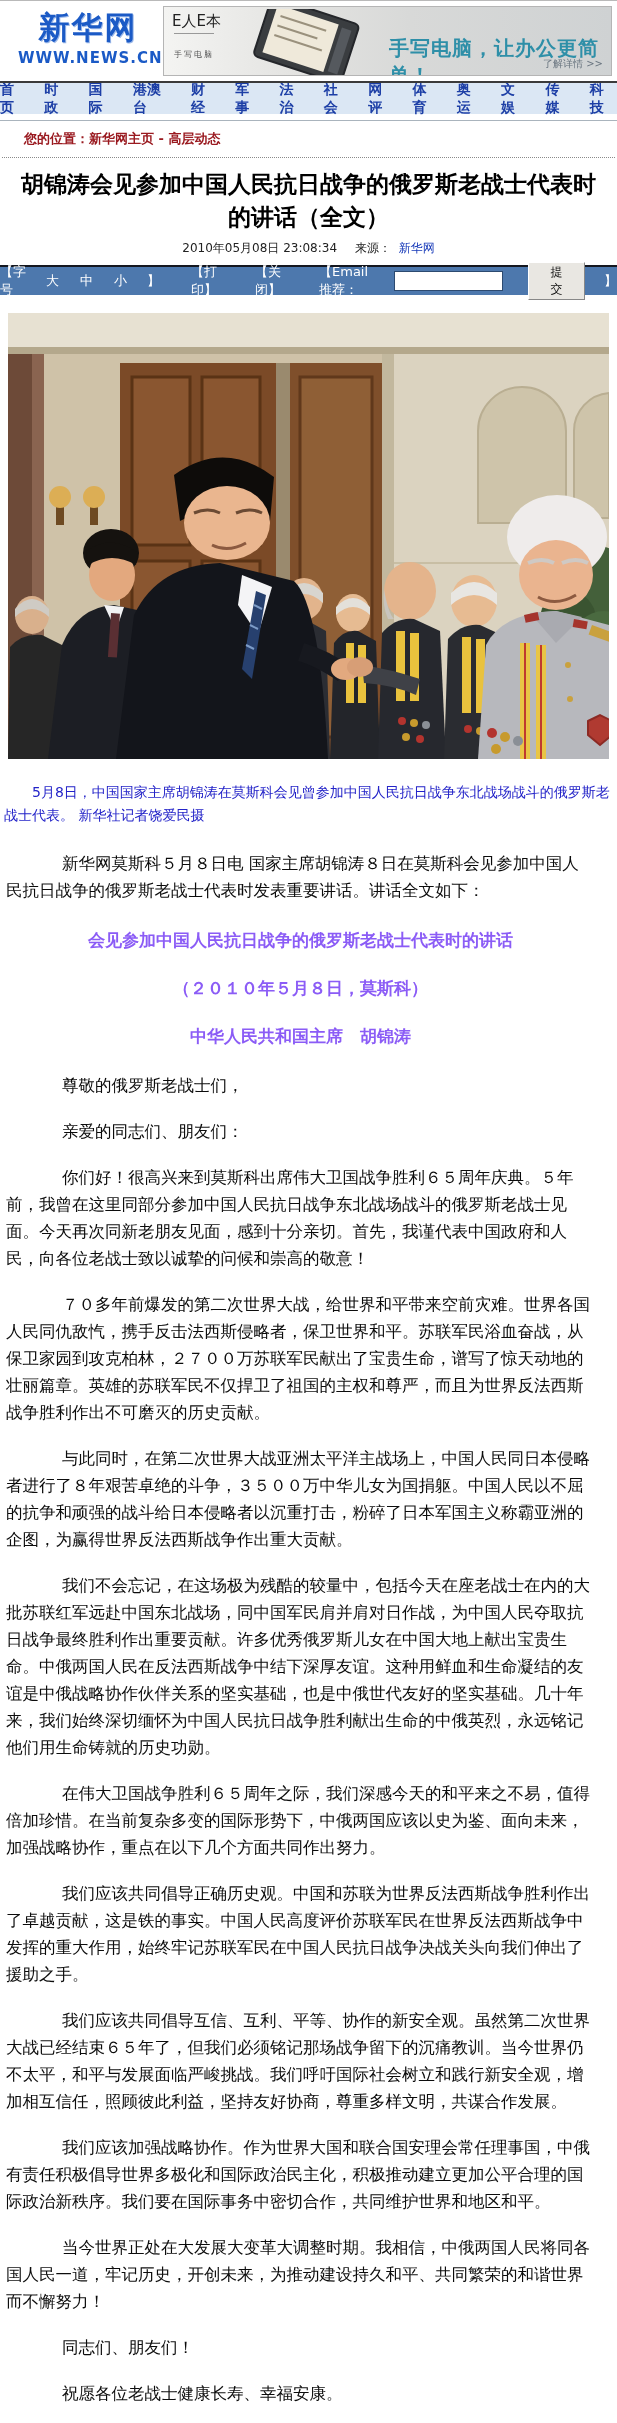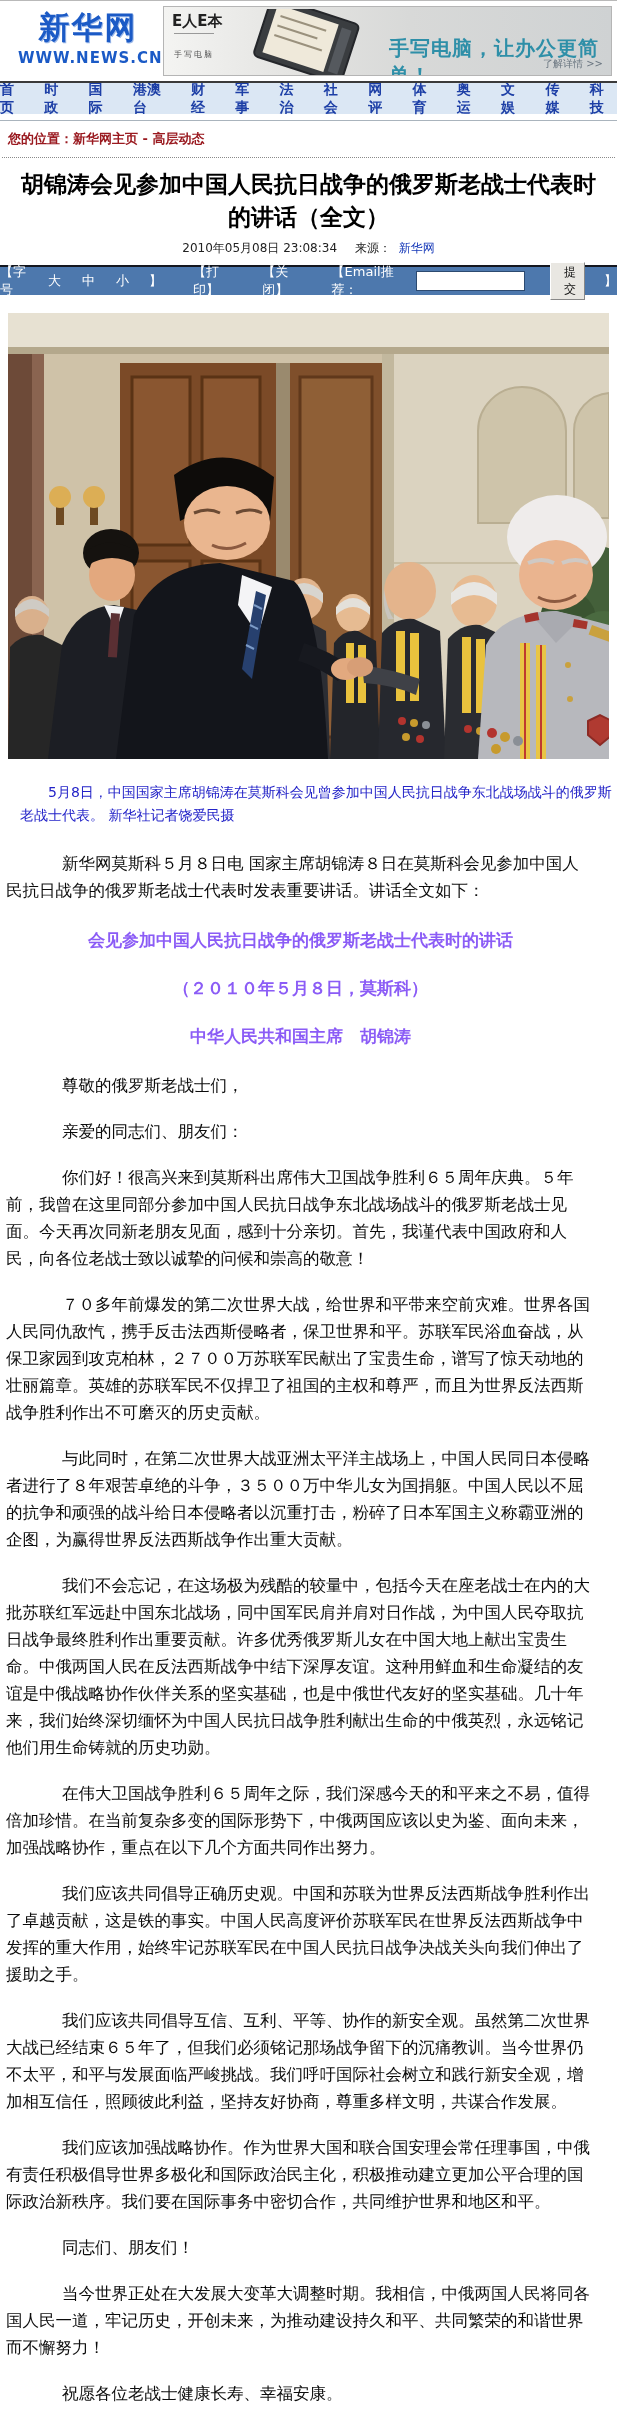--- a/index.html
+++ b/index.html
@@ -7,57 +7,57 @@
   .page{width:617px;overflow:hidden;background:#fff;}
 
   
   .header{position:relative;height:80px;border-top:1px solid #b9b9b9;border-bottom:2px solid #3a3a3a;background:#fff;}
   .logo{position:absolute;left:18px;top:6px;width:140px;text-align:center;cursor:pointer;}
   .logo-cn{font-size:31px;font-weight:bold;color:#1b5ac6;letter-spacing:2px;line-height:40px;
            text-shadow:1px 1px 0 #9db9e8;}
   .logo-url{font-size:15px;font-weight:bold;color:#1b5ac6;letter-spacing:1px;margin-top:2px;text-align:center;}
   .ad{position:absolute;left:163px;top:5px;right:5px;height:68px;border:1px solid #b5b5b5;
       background:linear-gradient(90deg,#f4f4f2 0%,#e3e3e1 30%,#d8d9d8 55%,#cfd2d3 100%);overflow:hidden;}
-  .ad-brand{position:absolute;left:8px;top:5px;font-size:15px;font-weight:bold;color:#222;}
+  .ad-brand{position:absolute;left:8px;top:5px;font-size:15px;font-weight:normal;color:#222;}
   .ad-brand-sub{position:absolute;left:10px;top:26px;font-size:8px;color:#555;letter-spacing:2px;
                 border-top:1px solid #999;border-bottom:1px solid #999;padding:15px 0;}
   .ad-tablet{position:absolute;left:78px;top:2px;}
   .ad-slogan{position:absolute;left:225px;top:28px;font-size:20px;font-weight:bold;color:#2e8fa8;letter-spacing:1px;}
   .ad-more{position:absolute;right:8px;bottom:4px;font-size:10px;color:#67737e;cursor:pointer;}
 
   
   .nav{height:31px;background:#dbe7f4;display:flex;align-items:center;justify-content:center;gap:17px;}
   .nav a{font-size:14px;font-weight:bold;color:#1d3fa6;text-decoration:none;cursor:pointer;}
   .nav-underline{height:1px;background:#aab4bd;margin-top:6px;}
 
   
-  .breadcrumb{padding:9px 8px 4px 8px;font-size:13px;font-weight:bold;color:#9a1a20;}
+  .breadcrumb{padding:9px 8px 4px 24px;font-size:13px;font-weight:bold;color:#9a1a20;}
   .breadcrumb a{color:#9a1a20;text-decoration:none;cursor:pointer;}
   .dotline{border-bottom:1px dotted #8a8a8a;margin:4px 2px 0 2px;height:1px;}
 
   
   .title{font-family:"Liberation Serif","DejaVu Serif",serif;font-size:23px;font-weight:bold;color:#000;
          text-align:center;line-height:33px;margin:10px 10px 6px 10px;}
   .dateline{text-align:center;font-size:12px;color:#222;margin:6px 0 8px 0;}
   .dateline .src-link{color:#1538b8;text-decoration:none;cursor:pointer;margin-left:4px;}
   .src-label{margin-left:14px;}
 
   
   .toolbar{height:28px;background:#4d78ad;border-top:2px solid #14171f;display:flex;align-items:center;
            justify-content:center;gap:19px;color:#fff;font-size:13px;}
   .toolbar .tblabel{color:#fff;}
   .toolbar a{color:#fff;text-decoration:none;cursor:pointer;margin:0 1px;}
   .toolbar .grp{margin-left:12px;}
   .email-input{width:103px;height:16px;border:1px solid #2c4a70;background:#fff;margin:0 6px 0 2px;font-size:12px;}
   .submit-btn{font-size:12px;background:#e9e7e2;border:1px solid #888;border-top-color:#fff;border-left-color:#fff;
-              padding:1px 8px;cursor:pointer;color:#111;text-align:right;}
+              padding:1px 20px;cursor:pointer;color:#111;}
 
   
   .photo-wrap{margin:18px 8px 0 8px;width:601px;height:446px;overflow:hidden;}
-  .caption{font-size:14px;color:#2323c8;line-height:23px;margin:22px 4px 0 20px;text-indent:2em;}
+  .caption{font-size:14px;color:#2323c8;line-height:23px;margin:22px 4px 0 4px;text-indent:2em;}
 
   
   .body{padding:4px 22px 0 6px;}
   .para,.intro{font-size:16.5px;line-height:27px;color:#0c0c0c;text-indent:3.4em;margin:19px 0;}
   .sp-h{font-size:17px;font-weight:bold;color:#8b5cf6;text-align:center;margin:24px 0;line-height:24px;}
 </style>
 </head>
 <body>
 
 <div class="page">
@@ -255,19 +255,19 @@
         <p class="para">尊敬的俄罗斯老战士们，</p>
         <p class="para">亲爱的同志们、朋友们：</p>
         <p class="para">你们好！很高兴来到莫斯科出席伟大卫国战争胜利６５周年庆典。５年前，我曾在这里同部分参加中国人民抗日战争东北战场战斗的俄罗斯老战士见面。今天再次同新老朋友见面，感到十分亲切。首先，我谨代表中国政府和人民，向各位老战士致以诚挚的问候和崇高的敬意！</p>
         <p class="para">７０多年前爆发的第二次世界大战，给世界和平带来空前灾难。世界各国人民同仇敌忾，携手反击法西斯侵略者，保卫世界和平。苏联军民浴血奋战，从保卫家园到攻克柏林，２７００万苏联军民献出了宝贵生命，谱写了惊天动地的壮丽篇章。英雄的苏联军民不仅捍卫了祖国的主权和尊严，而且为世界反法西斯战争胜利作出不可磨灭的历史贡献。</p>
         <p class="para">与此同时，在第二次世界大战亚洲太平洋主战场上，中国人民同日本侵略者进行了８年艰苦卓绝的斗争，３５００万中华儿女为国捐躯。中国人民以不屈的抗争和顽强的战斗给日本侵略者以沉重打击，粉碎了日本军国主义称霸亚洲的企图，为赢得世界反法西斯战争作出重大贡献。</p>
         <p class="para">我们不会忘记，在这场极为残酷的较量中，包括今天在座老战士在内的大批苏联红军远赴中国东北战场，同中国军民肩并肩对日作战，为中国人民夺取抗日战争最终胜利作出重要贡献。许多优秀俄罗斯儿女在中国大地上献出宝贵生命。中俄两国人民在反法西斯战争中结下深厚友谊。这种用鲜血和生命凝结的友谊是中俄战略协作伙伴关系的坚实基础，也是中俄世代友好的坚实基础。几十年来，我们始终深切缅怀为中国人民抗日战争胜利献出生命的中俄英烈，永远铭记他们用生命铸就的历史功勋。</p>
         <p class="para">在伟大卫国战争胜利６５周年之际，我们深感今天的和平来之不易，值得倍加珍惜。在当前复杂多变的国际形势下，中俄两国应该以史为鉴、面向未来，加强战略协作，重点在以下几个方面共同作出努力。</p>
         <p class="para">我们应该共同倡导正确历史观。中国和苏联为世界反法西斯战争胜利作出了卓越贡献，这是铁的事实。中国人民高度评价苏联军民在世界反法西斯战争中发挥的重大作用，始终牢记苏联军民在中国人民抗日战争决战关头向我们伸出了援助之手。</p>
         <p class="para">我们应该共同倡导互信、互利、平等、协作的新安全观。虽然第二次世界大战已经结束６５年了，但我们必须铭记那场战争留下的沉痛教训。当今世界仍不太平，和平与发展面临严峻挑战。我们呼吁国际社会树立和践行新安全观，增加相互信任，照顾彼此利益，坚持友好协商，尊重多样文明，共谋合作发展。</p>
         <p class="para">我们应该加强战略协作。作为世界大国和联合国安理会常任理事国，中俄有责任积极倡导世界多极化和国际政治民主化，积极推动建立更加公平合理的国际政治新秩序。我们要在国际事务中密切合作，共同维护世界和地区和平。</p>
+        <p class="para">当今世界正处在大发展大变革大调整时期。我相信，中俄两国人民将同各国人民一道，牢记历史，开创未来，为推动建设持久和平、共同繁荣的和谐世界而不懈努力！</p>
         <p class="para">同志们、朋友们！</p>
-        <p class="para">当今世界正处在大发展大变革大调整时期。我相信，中俄两国人民将同各国人民一道，牢记历史，开创未来，为推动建设持久和平、共同繁荣的和谐世界而不懈努力！</p>
         <p class="para">祝愿各位老战士健康长寿、幸福安康。</p>
       </div>
   </div>
 
 </div>
 
 </body></html>

